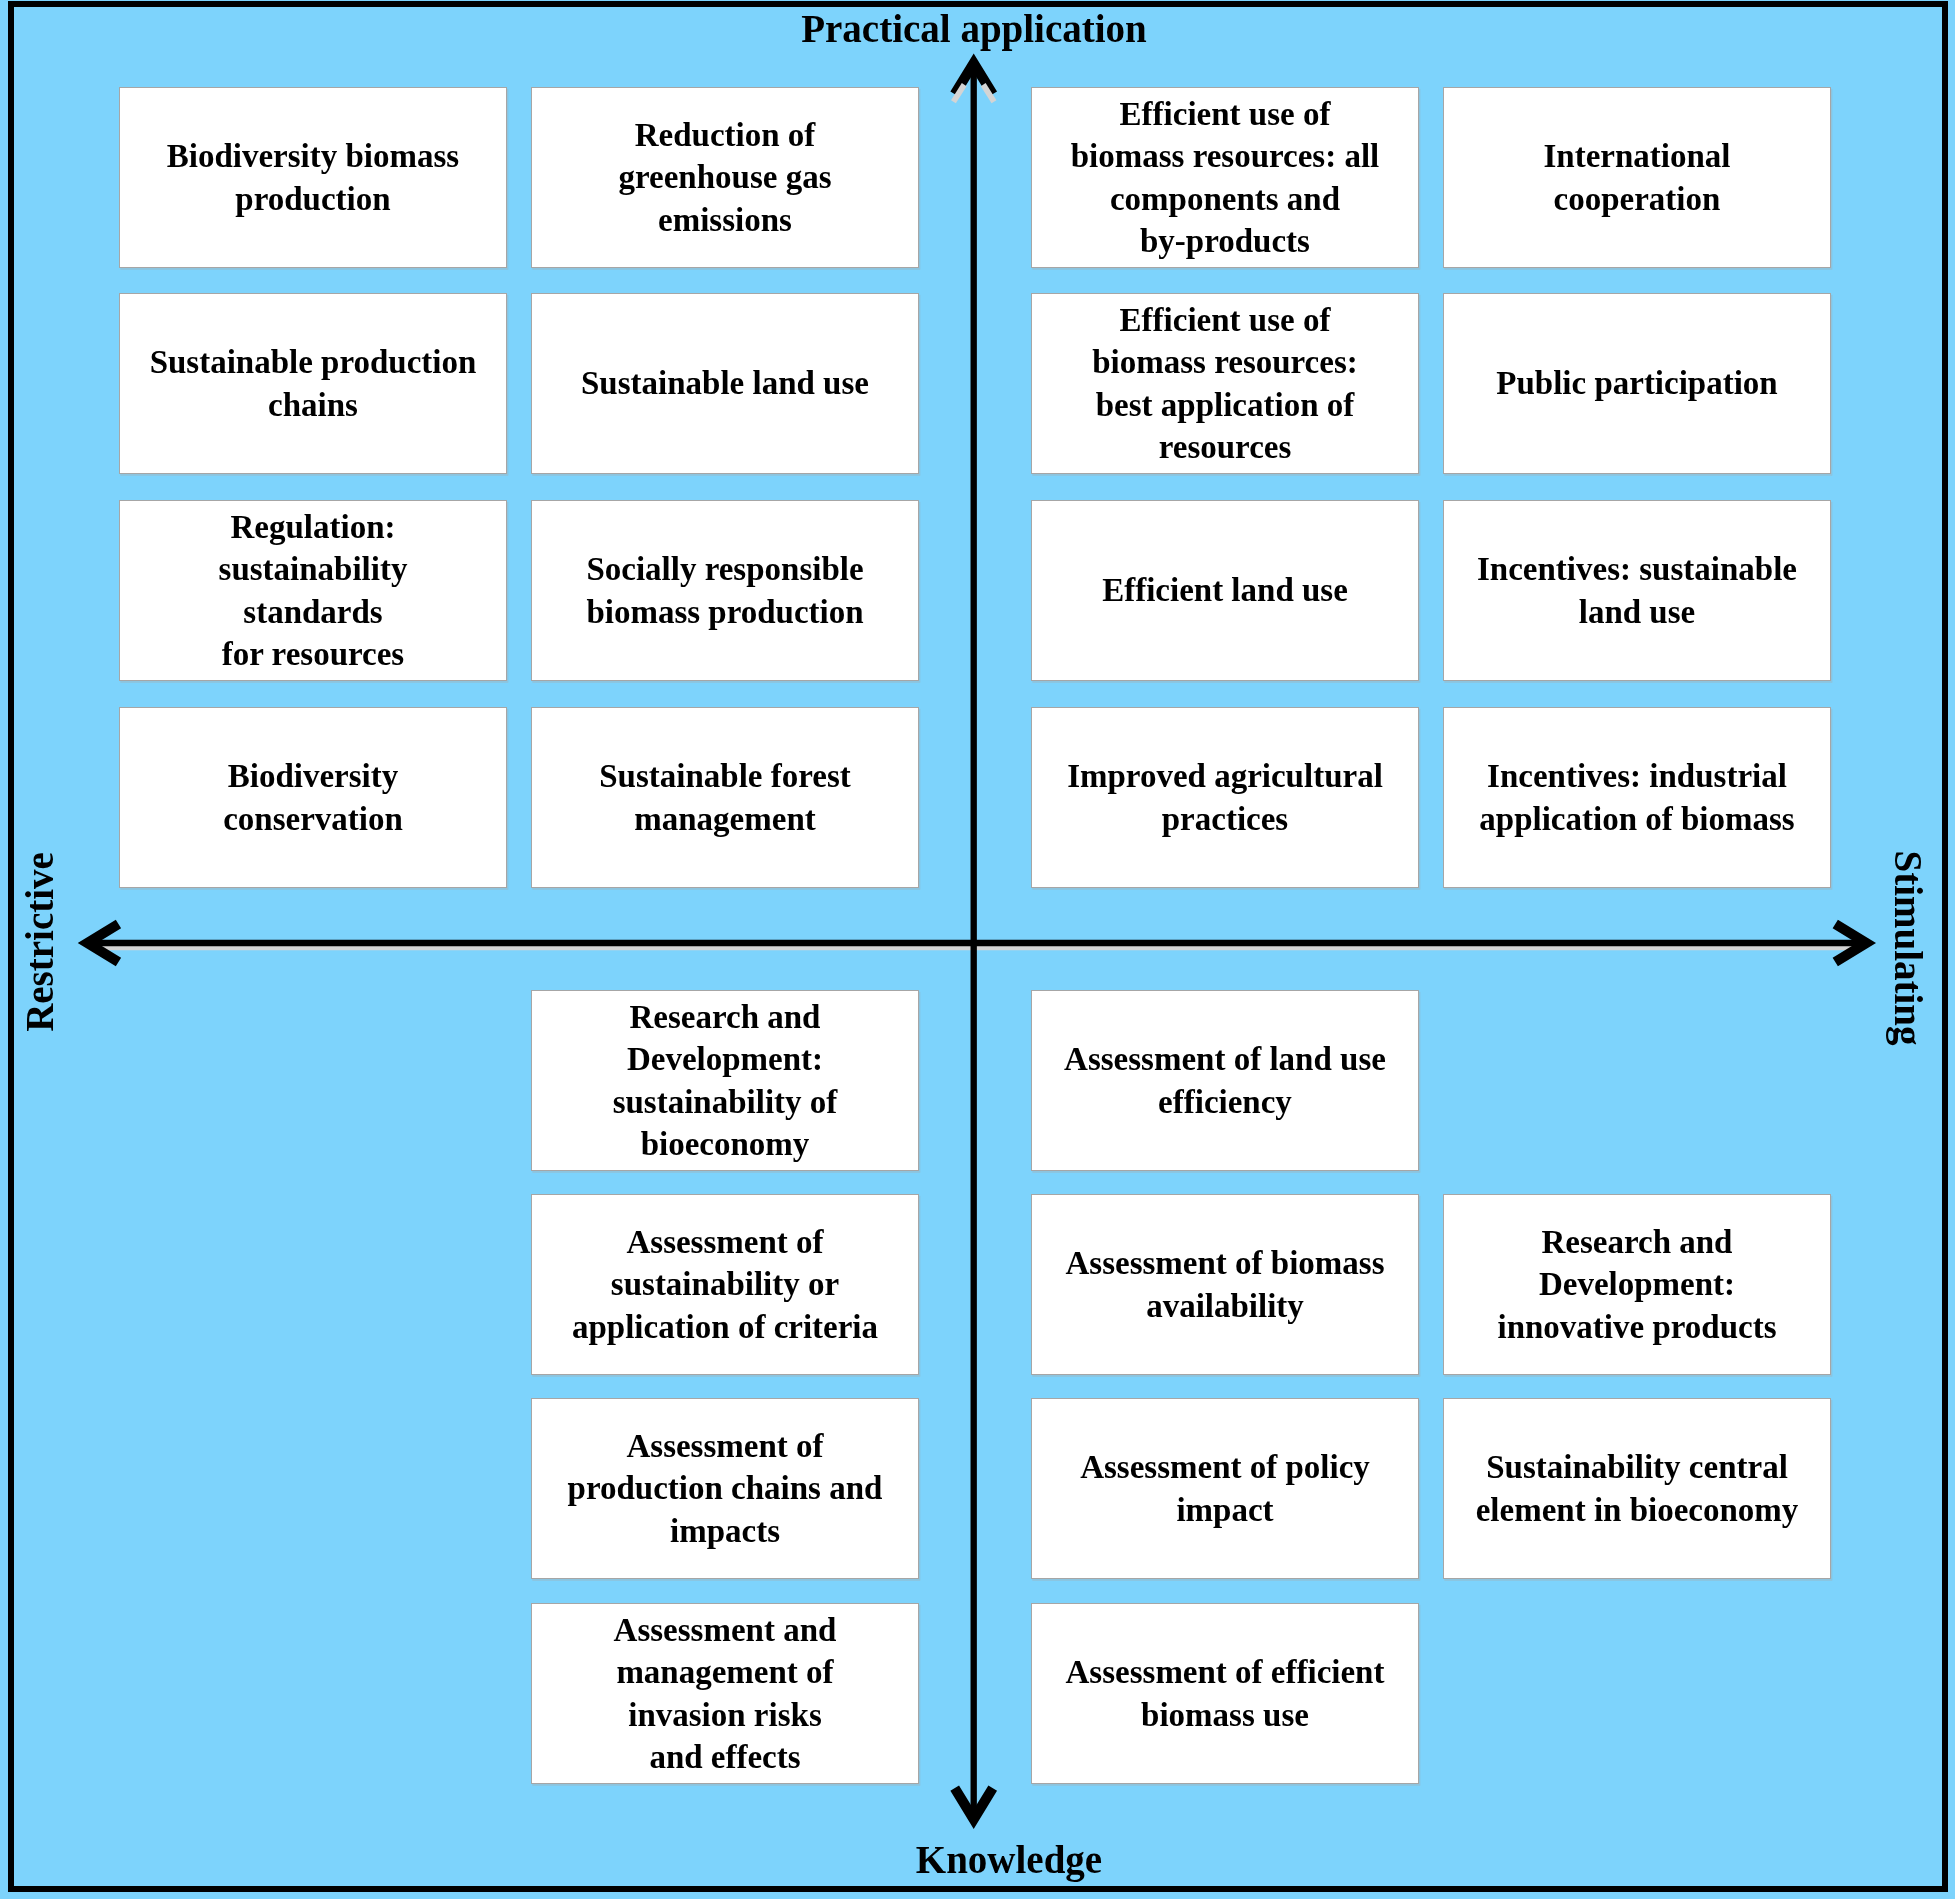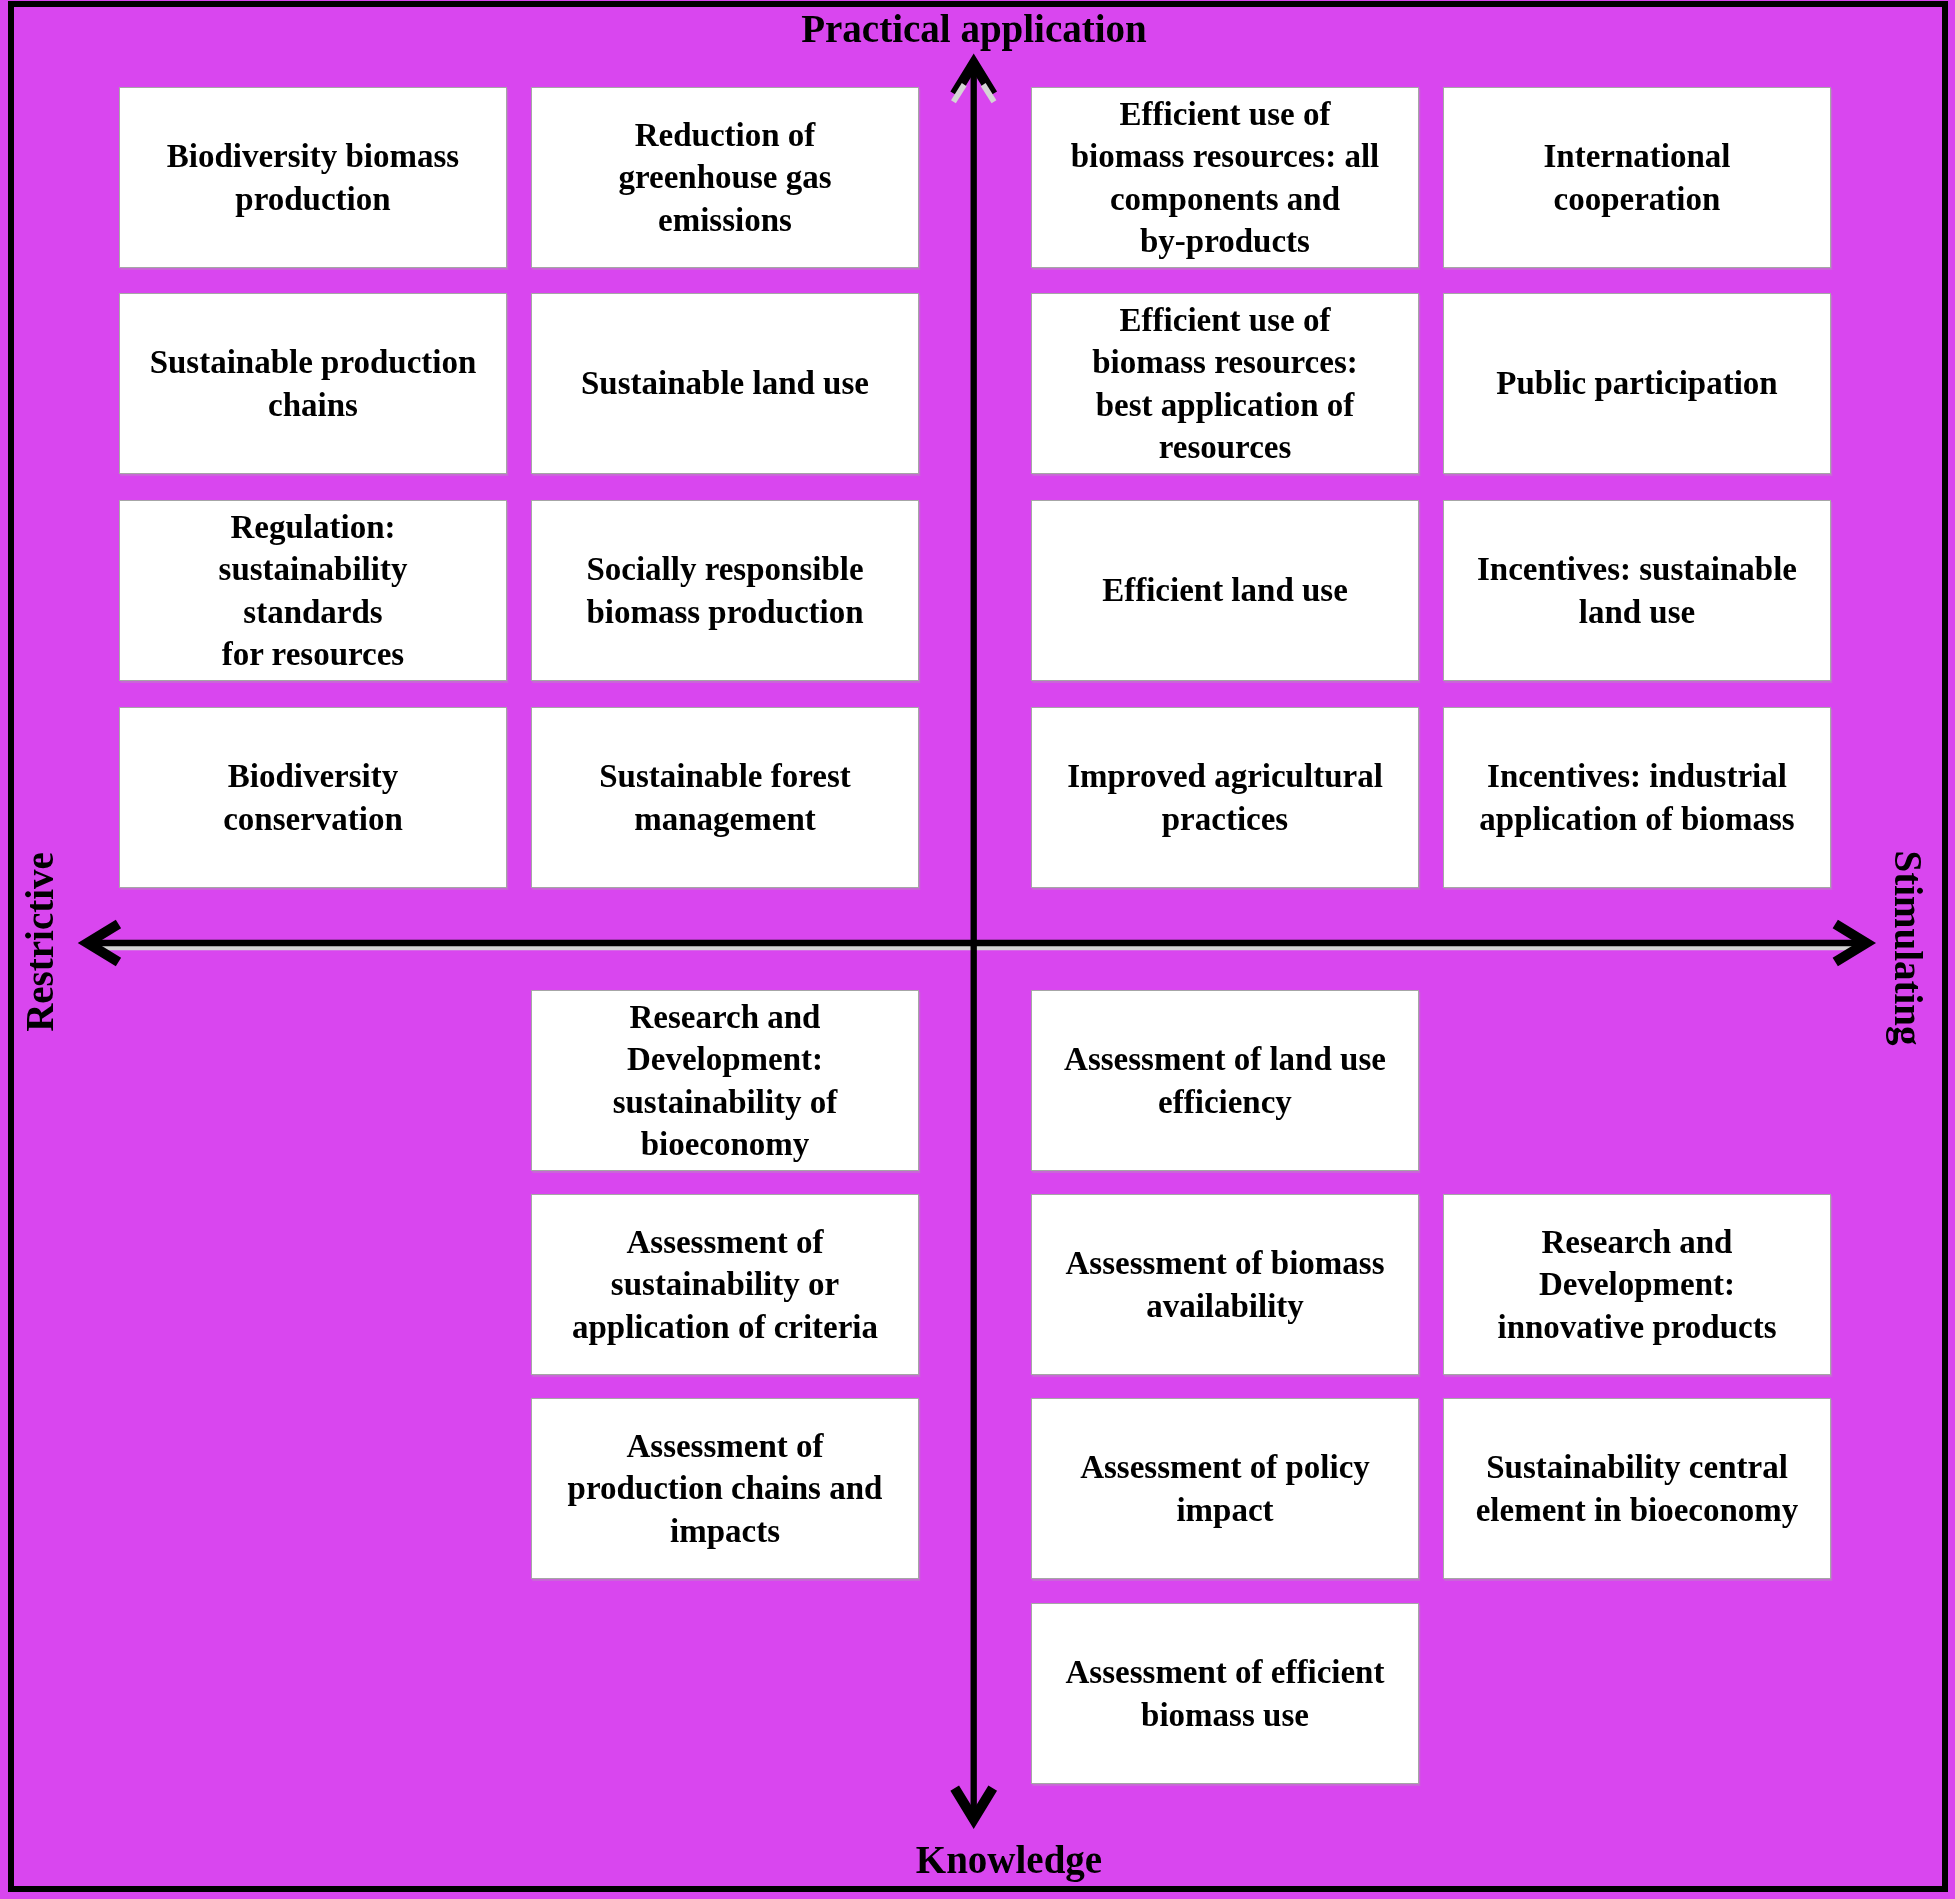--- a/index.html
+++ b/index.html
@@ -1,19 +1,19 @@
 <!DOCTYPE html>
 <html style="font-size:10px"><head>
 <meta charset="utf-8">
 <style>
   html,body{margin:0;padding:0;background:#fff;}
   #canvas{
     position:relative;
     width:1955px;height:1900px;
-    background:#d946ef;
+    background:#7dd3fc;
     font-family:"Liberation Serif", serif;
     overflow:hidden;
   }
   .frame{
     position:absolute;
     left:7.6px;top:1.3px;width:1940px;height:1891px;
     border:6.3px solid #000;
     box-sizing:border-box;
   }
   .axes-svg{position:absolute;left:0;top:0;pointer-events:none;}
@@ -161,20 +161,26 @@
   <div class="box c2 r6">
       <span class="label">Assessment of
 sustainability or
 application of criteria</span>
     </div>
   <div class="box c2 r7">
       <span class="label">Assessment of
 production chains and
 impacts</span>
     </div>
+  <div class="box c2 r8">
+      <span class="label">Assessment and
+management of
+invasion risks
+and effects</span>
+    </div>
 
   <div class="box c3 r5">
       <span class="label">Assessment of land use
 efficiency</span>
     </div>
   <div class="box c3 r6">
       <span class="label">Assessment of biomass
 availability</span>
     </div>
   <div class="box c3 r7">

